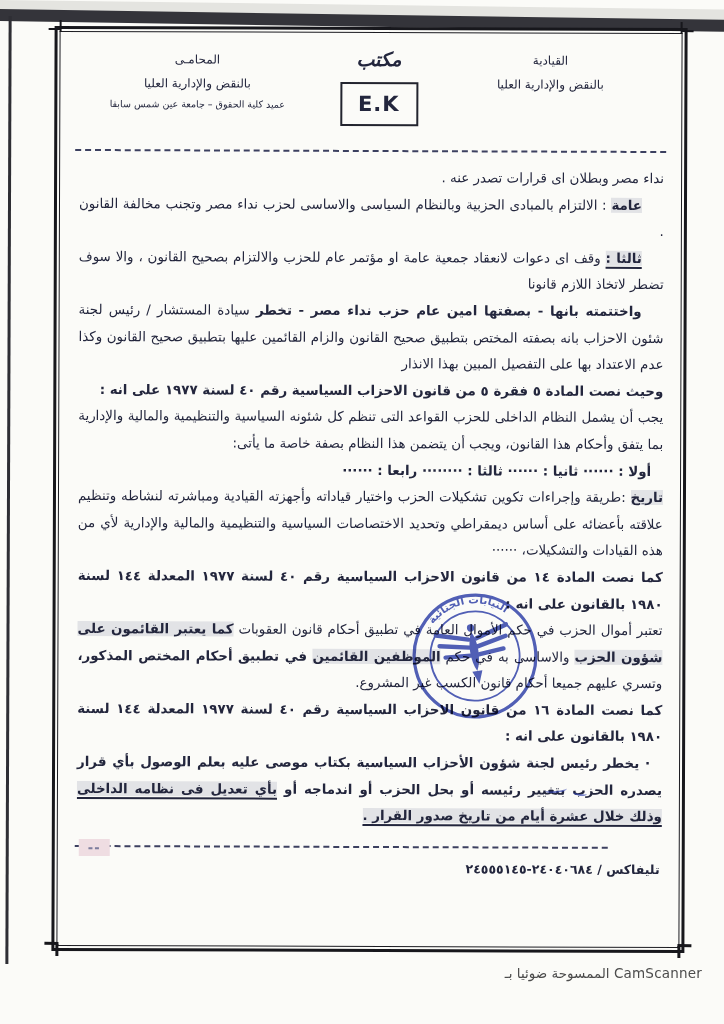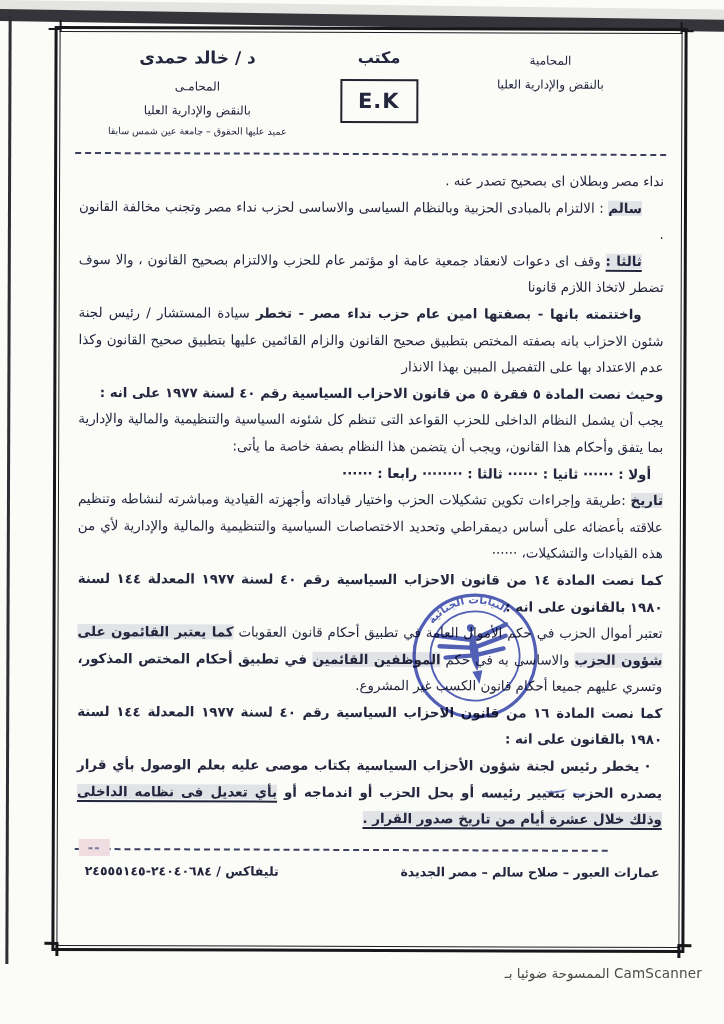--- a/index.html
+++ b/index.html
@@ -35,21 +35,21 @@
   
   .letterhead { display:flex; justify-content:space-between; align-items:flex-start;
     padding:10px 8px 0 4px; }
   .lh-col { text-align:center; }
   .lh-col.right { width:220px; }
   .lh-col.left  { width:240px; }
   .lh-name { font-size:17px; font-weight:bold; margin-bottom:7px; letter-spacing:.3px; }
   .lh-line { font-size:12px; line-height:24px; }
   .lh-line.tiny { font-size:9.5px; line-height:18px; }
   .lh-center { text-align:center; padding-top:0; }
-  .office-word { font-size:16px; font-weight:bold; margin-bottom:5px; }
+  .office-word { font-size:19px; font-weight:bold; margin-bottom:5px;font-style:italic; }
   .ek-box { border:2px solid #22242e; width:78px; margin:12px auto; padding:8px 4px;
     font-size:21px; font-weight:bold; letter-spacing:1px; direction:ltr; }
 
   .dashed-sep { border-bottom:2px dashed #3c4060; margin:12px 2px 0 2px; }
 
   
   .doc-body { margin:13px 4px 0 6px; font-size:13.4px; line-height:26.6px;
     text-align:justify; }
   .doc-body p { margin:0; }
   .ind  { text-indent:22px; }
@@ -91,41 +91,40 @@
     <div class="tick tr-v"></div>
   <div class="tick bl-h"></div>
     <div class="tick bl-v"></div>
   <div class="tick br-h"></div>
     <div class="tick br-v"></div>
 
   <div class="content">
 
     <div class="letterhead">
       <div class="lh-col right">
-        <div class="lh-line">المحامية</div>
+        <div class="lh-line">القيادية</div>
         <div class="lh-line">بالنقض والإدارية العليا</div>
       </div>
       <div class="lh-center">
         <div class="office-word">مكتب</div>
         <div class="ek-box">E.K</div>
       </div>
       <div class="lh-col left">
-        <div class="lh-name">د / خالد حمدى</div>
         <div class="lh-line">المحامـى</div>
         <div class="lh-line">بالنقض والإدارية العليا</div>
-        <div class="lh-line tiny">عميد عليها الحقوق – جامعة عين شمس سابقا</div>
+        <div class="lh-line tiny">عميد كلية الحقوق – جامعة عين شمس سابقا</div>
       </div>
     </div>
 
     <div class="dashed-sep"></div>
 
     <div class="doc-body">
-      <p><span>نداء مصر  وبطلان اى بصحيح تصدر عنه .</span></p>
+      <p><span>نداء مصر  وبطلان اى قرارات تصدر عنه .</span></p>
 
-      <p class="ind"><span class="b hl">سالم</span><span> : الالتزام بالمبادى الحزبية وبالنظام السياسى  والاساسى لحزب نداء مصر  وتجنب مخالفة القانون .</span></p>
+      <p class="ind"><span class="b hl">عامة</span><span> : الالتزام بالمبادى الحزبية وبالنظام السياسى  والاساسى لحزب نداء مصر  وتجنب مخالفة القانون .</span></p>
 
       <p class="ind"><span class="b hl ul">ثالثا :</span><span> وقف اى دعوات لانعقاد جمعية عامة او مؤتمر عام للحزب والالتزام بصحيح القانون ، والا سوف تضطر لاتخاذ اللازم قانونا</span></p>
 
       <p class="ind"><span class="b">واختتمته بانها - بصفتها امين عام حزب نداء مصر - تخطر</span><span> سيادة المستشار / رئيس لجنة شئون الاحزاب  بانه بصفته المختص بتطبيق صحيح القانون والزام القائمين عليها بتطبيق صحيح القانون وكذا عدم الاعتداد بها على التفصيل المبين بهذا الانذار</span></p>
 
       <p class="b"><span>وحيث نصت المادة ٥ فقرة ٥ من قانون الاحزاب السياسية رقم ٤٠ لسنة ١٩٧٧ على انه :</span></p>
 
       <p><span>يجب أن يشمل النظام الداخلى للحزب القواعد التى تنظم كل شئونه السياسية والتنظيمية والمالية والإدارية بما يتفق وأحكام هذا القانون، ويجب أن يتضمن هذا النظام بصفة خاصة ما يأتى:</span></p>
 
       <p class="b ind2"><span>أولا : ······      ثانيا : ······     ثالثا : ········    رابعا : ······</span></p>
@@ -137,21 +136,20 @@
       <p><span>تعتبر أموال الحزب في حكم الأموال العامة في تطبيق أحكام قانون العقوبات </span><span class="b hl">كما يعتبر القائمون على شؤون الحزب</span><span> والاساسى به في حكم </span><span class="b hl">الموظفين القائمين</span><span class="b"> في </span><span class="b">تطبيق أحكام المختص المذكور،</span><span> وتسري عليهم جميعا أحكام قانون الكسب غير المشروع.</span></p>
 
       <p class="b"><span>كما نصت المادة ١٦ من قانون الاحزاب السياسية رقم ٤٠ لسنة ١٩٧٧   المعدلة ١٤٤ لسنة ١٩٨٠  بالقانون على انه :</span></p>
 
       <p class="b ind2"><span>·  </span><span>يخطر رئيس لجنة شؤون الأحزاب السياسية بكتاب موصى عليه بعلم الوصول بأي قرار يصدره الحزب بتغيير رئيسه أو بحل الحزب أو اندماجه أو </span><span class="ul hl">بأي تعديل فى نظامه الداخلى وذلك خلال عشرة أيام من تاريخ صدور القرار .</span></p>
     </div>
 
     <div class="redact-mark">--</div>
     <div class="footer-sep"></div>
     <div class="footer-row">
-      <span>عمارات العبور – صلاح سالم – مصر الجديدة</span>
       <span>تليفاكس / ٢٤٠٤٠٦٨٤-٢٤٥٥٥١٤٥</span>
     </div>
   </div>
 </div>
 
 <svg class="stamp" viewBox="0 0 150 150">
   <g stroke="#2b3dab" fill="none">
     <circle cx="75" cy="75" r="60" stroke-width="3.2"></circle>
     <circle cx="75" cy="75" r="44" stroke-width="1.8"></circle>
     <path id="arcTop" d="M 75,75 m -52,0 a 52,52 0 0 1 104,0" stroke="none"></path>

